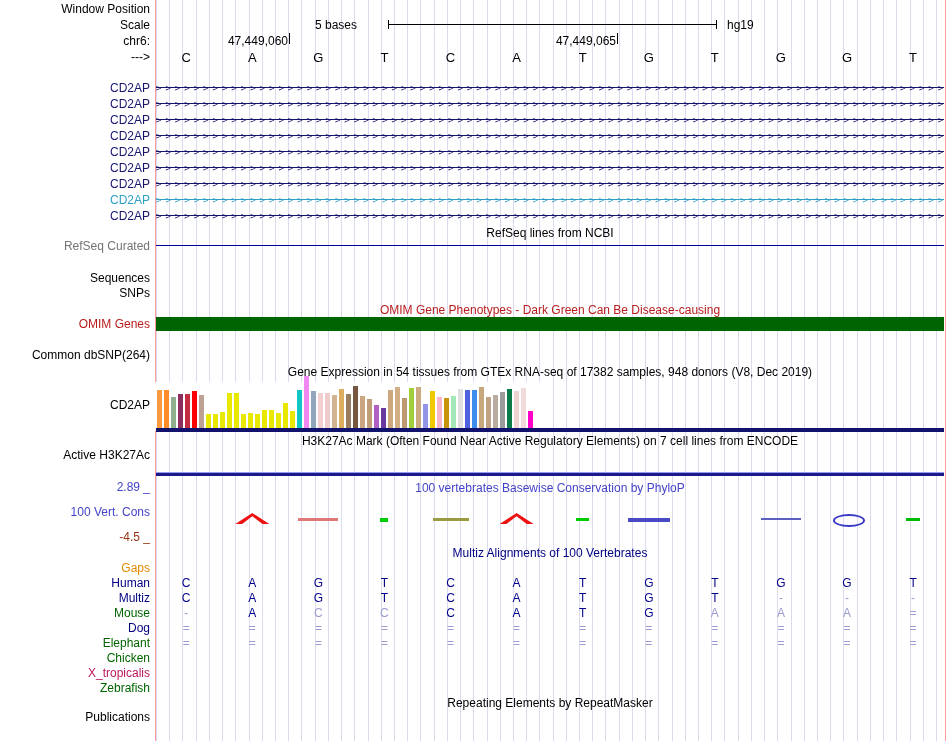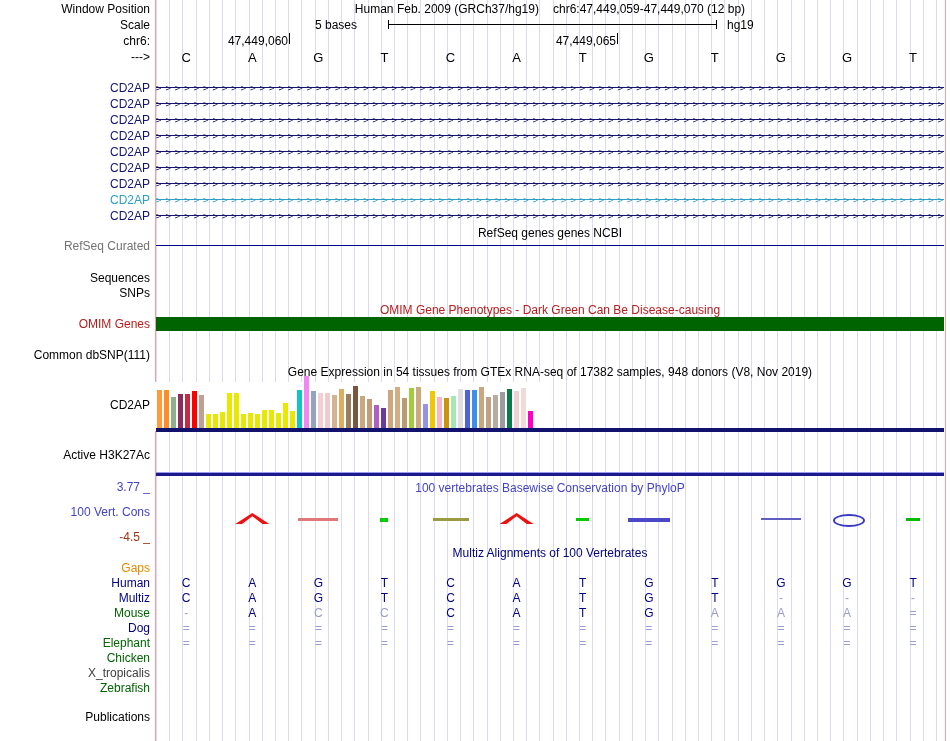--- a/index.html
+++ b/index.html
@@ -41,24 +41,20 @@
 </style>
 </head>
 <body>
 
 <div id="app">
   <div id="grid"></div>
   <div class="pinkline" style="left:155px"></div>
   <div class="pinkline" style="left:945px"></div>
 
   <div class="lbl" style="top:2px">Window Position</div>
-  <div class="title" style="top:2px;display:flex;justify-content:center;gap:14px">
-    <span>Human Feb. 2009 (GRCh37/hg19)</span>
-    <span>chr6:47,449,059-47,449,070 (12 bp)</span>
-  </div>
 
   <div class="lbl" style="top:18px">Scale</div>
   <div class="coordlbl" style="left:257px;top:18px;width:100px">5 bases</div>
   <div id="scalebar"></div>
   <div style="position:absolute;left:727px;top:18px;font-size:12px">hg19</div>
 
   <div class="lbl" style="top:34px">chr6:</div>
   <div class="coordlbl" style="left:160px;top:34px">47,449,060</div>
   <div class="tick" style="left:289px;top:33px"></div>
   <div class="coordlbl" style="left:488px;top:34px">47,449,065</div>
@@ -121,34 +117,34 @@
         <div class="geneline"></div>
         <div class="arrowtxt">&gt;&gt;&gt;&gt;&gt;&gt;&gt;&gt;&gt;&gt;&gt;&gt;&gt;&gt;&gt;&gt;&gt;&gt;&gt;&gt;&gt;&gt;&gt;&gt;&gt;&gt;&gt;&gt;&gt;&gt;&gt;&gt;&gt;&gt;&gt;&gt;&gt;&gt;&gt;&gt;&gt;&gt;&gt;&gt;&gt;&gt;&gt;&gt;&gt;&gt;&gt;&gt;&gt;&gt;&gt;&gt;&gt;&gt;&gt;&gt;&gt;&gt;&gt;&gt;&gt;&gt;&gt;&gt;&gt;&gt;&gt;&gt;&gt;&gt;&gt;&gt;&gt;&gt;&gt;&gt;&gt;&gt;&gt;&gt;&gt;&gt;&gt;&gt;&gt;&gt;&gt;&gt;&gt;&gt;&gt;</div>
       </div>
       <div class="lbl gene-navy" style="top: 209px;">CD2AP</div>
       <div class="generow gene-navy" style="top: 210px;">
         <div class="geneline"></div>
         <div class="arrowtxt">&gt;&gt;&gt;&gt;&gt;&gt;&gt;&gt;&gt;&gt;&gt;&gt;&gt;&gt;&gt;&gt;&gt;&gt;&gt;&gt;&gt;&gt;&gt;&gt;&gt;&gt;&gt;&gt;&gt;&gt;&gt;&gt;&gt;&gt;&gt;&gt;&gt;&gt;&gt;&gt;&gt;&gt;&gt;&gt;&gt;&gt;&gt;&gt;&gt;&gt;&gt;&gt;&gt;&gt;&gt;&gt;&gt;&gt;&gt;&gt;&gt;&gt;&gt;&gt;&gt;&gt;&gt;&gt;&gt;&gt;&gt;&gt;&gt;&gt;&gt;&gt;&gt;&gt;&gt;&gt;&gt;&gt;&gt;&gt;&gt;&gt;&gt;&gt;&gt;&gt;&gt;&gt;&gt;&gt;&gt;</div>
       </div>
     </div>
 
-  <div class="title" style="top:226px">RefSeq genes genes NCBI</div>
+  <div class="title" style="top:226px">RefSeq lines from NCBI</div>
   <div class="lbl medblue" style="top:239px">RefSeq Curated</div>
   <div class="hline" style="top:245px;height:1px;background:#000090"></div>
 
   <div class="lbl" style="top:271px">Sequences</div>
   <div class="lbl" style="top:286px">SNPs</div>
 
   <div class="title green" style="top:303px">OMIM Gene Phenotypes - Dark Green Can Be Disease-causing</div>
   <div class="lbl green" style="top:317px">OMIM Genes</div>
   <div class="hline" style="top:317px;height:14px;background:#006400"></div>
 
-  <div class="lbl" style="top:348px">Common dbSNP(111)</div>
-
-  <div class="title" style="top:365px">Gene Expression in 54 tissues from GTEx RNA-seq of 17382 samples, 948 donors (V8, Nov 2019)</div>
+  <div class="lbl" style="top:348px">Common dbSNP(264)</div>
+
+  <div class="title" style="top:365px">Gene Expression in 54 tissues from GTEx RNA-seq of 17382 samples, 948 donors (V8, Dec 2019)</div>
   <div class="lbl" style="top:398px">CD2AP</div>
   <div style="position:absolute;left:155px;top:382px;width:387px;height:49px;background:#fff"></div>
   <div id="gtex-bars">
       <div class="bar" style="left: 156.5px; top: 390px; height: 38px; background: rgb(255, 154, 61);"></div>
       <div class="bar" style="left: 163.5px; top: 390px; height: 38px; background: rgb(255, 140, 38);"></div>
       <div class="bar" style="left: 170.5px; top: 397px; height: 31px; background: rgb(143, 175, 143);"></div>
       <div class="bar" style="left: 177.5px; top: 394px; height: 34px; background: rgb(139, 46, 92);"></div>
       <div class="bar" style="left: 184.5px; top: 394px; height: 34px; background: rgb(194, 45, 65);"></div>
       <div class="bar" style="left: 191.5px; top: 391px; height: 37px; background: rgb(255, 0, 0);"></div>
       <div class="bar" style="left: 198.5px; top: 395px; height: 33px; background: rgb(191, 161, 147);"></div>
@@ -195,25 +191,26 @@
       <div class="bar" style="left: 485.5px; top: 397px; height: 31px; background: rgb(192, 161, 131);"></div>
       <div class="bar" style="left: 492.5px; top: 395px; height: 33px; background: rgb(184, 171, 160);"></div>
       <div class="bar" style="left: 499.5px; top: 392px; height: 36px; background: rgb(156, 156, 156);"></div>
       <div class="bar" style="left: 506.5px; top: 389px; height: 39px; background: rgb(10, 122, 74);"></div>
       <div class="bar" style="left: 513.5px; top: 391px; height: 37px; background: rgb(239, 211, 211);"></div>
       <div class="bar" style="left: 520.5px; top: 388px; height: 40px; background: rgb(240, 218, 218);"></div>
       <div class="bar" style="left: 527.5px; top: 411px; height: 17px; background: rgb(255, 0, 200);"></div>
     </div>
   <div class="hline" style="top:428px;height:4px;background:#11116E"></div>
 
+  <div class="title" style="top:434px">H3K27Ac Mark (Often Found Near Active Regulatory Elements) on 7 cell lines from ENCODE</div>
   <div class="lbl" style="top:448px">Active H3K27Ac</div>
   <div class="hline" style="top:472px;height:1px;background:#9999EE"></div>
   <div class="hline" style="top:473px;height:3px;background:#1A1A8C"></div>
 
-  <div class="lbl consblue" style="top:480px">3.77 _</div>
+  <div class="lbl consblue" style="top:480px">2.89 _</div>
   <div class="title consblue" style="top:481px">100 vertebrates Basewise Conservation by PhyloP</div>
   <div class="lbl consblue" style="top:505px">100 Vert. Cons</div>
   <div class="lbl rust" style="top:530px">-4.5 _</div>
   <div id="cons-marks">
       <div class="mark peak" style="left: 235.3px; top: 513px; width: 34px; height: 11px; background: rgb(238, 17, 17);"></div>
       <div class="mark" style="left: 298.4px; top: 518px; width: 40px; height: 3px; background: rgb(224, 120, 120);"></div>
       <div class="mark" style="left: 380.4px; top: 518px; width: 8px; height: 4px; background: rgb(0, 204, 0);"></div>
       <div class="mark" style="left: 432.5px; top: 518px; width: 36px; height: 3px; background: rgb(154, 154, 64);"></div>
       <div class="mark peak" style="left: 499.6px; top: 513px; width: 34px; height: 11px; background: rgb(238, 17, 17);"></div>
       <div class="mark" style="left: 576.2px; top: 518px; width: 13px; height: 3px; background: rgb(0, 204, 0);"></div>
@@ -285,18 +282,19 @@
       <div class="mzcell" style="left: 351.4px; top: 636px; color: rgb(154, 156, 207);">=</div>
       <div class="mzcell" style="left: 417.5px; top: 636px; color: rgb(154, 156, 207);">=</div>
       <div class="mzcell" style="left: 483.6px; top: 636px; color: rgb(154, 156, 207);">=</div>
       <div class="mzcell" style="left: 549.7px; top: 636px; color: rgb(154, 156, 207);">=</div>
       <div class="mzcell" style="left: 615.8px; top: 636px; color: rgb(154, 156, 207);">=</div>
       <div class="mzcell" style="left: 681.8px; top: 636px; color: rgb(154, 156, 207);">=</div>
       <div class="mzcell" style="left: 747.9px; top: 636px; color: rgb(154, 156, 207);">=</div>
       <div class="mzcell" style="left: 814px; top: 636px; color: rgb(154, 156, 207);">=</div>
       <div class="mzcell" style="left: 880.1px; top: 636px; color: rgb(154, 156, 207);">=</div>
       <div class="lbl" style="top: 651px; color: rgb(0, 100, 0);">Chicken</div>
-      <div class="lbl" style="top: 666px; color: #404040;">X_tropicalis</div>
+      <div class="lbl" style="top: 666px; color: #be185d;">X_tropicalis</div>
       <div class="lbl" style="top: 681px; color: rgb(0, 100, 0);">Zebrafish</div>
     </div>
 
+  <div class="title" style="top:696px">Repeating Elements by RepeatMasker</div>
   <div class="lbl" style="top:710px">Publications</div>
 </div>
 
 </body></html>

